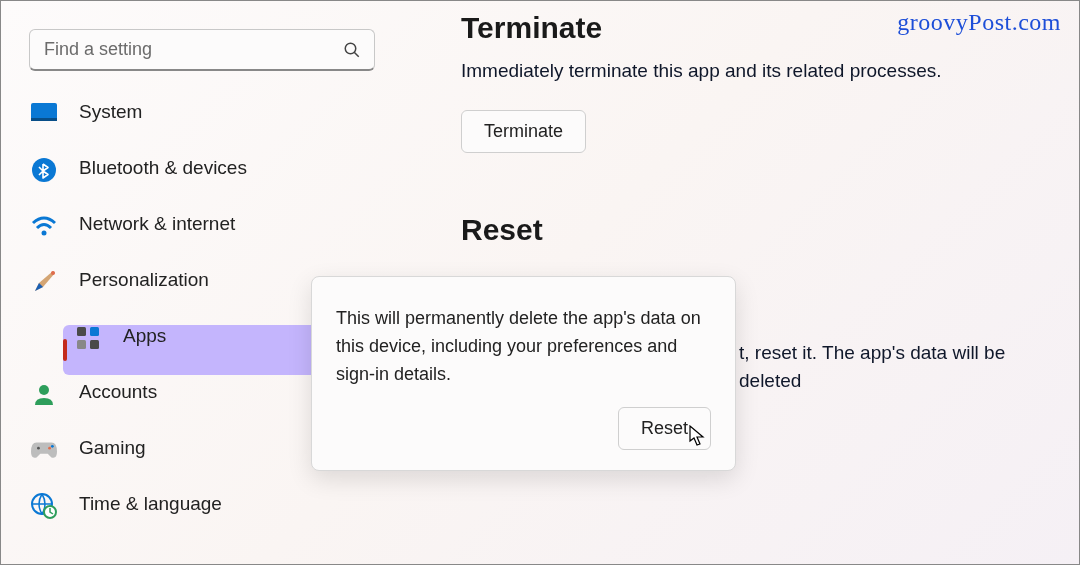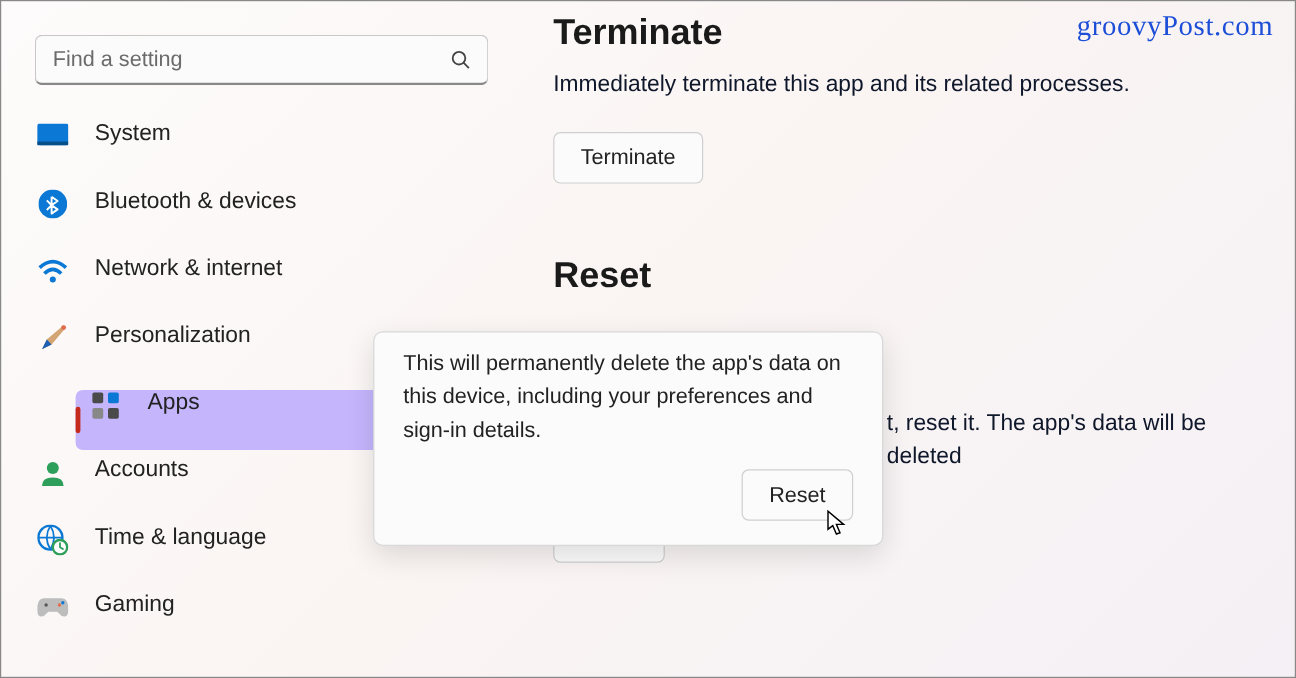--- a/index.html
+++ b/index.html
@@ -18,21 +18,21 @@
       right: 18px;
       font-family: Georgia, serif;
       font-size: 24px;
       color: #1d4ed8;
       letter-spacing: 0.5px;
     }
     .search-wrap {
       position: absolute;
       top: 28px;
       left: 28px;
-      width: 378px;
+      width: 346px;
     }
     .search-box {
       width: 100%;
       height: 42px;
       border: 1px solid #c8c8c8;
       border-bottom: 2px solid #888;
       border-radius: 6px;
       padding: 0 44px 0 14px;
       font-size: 18px;
       background: #fcfbfb;
@@ -120,21 +120,21 @@
     .reset-section { margin-top: 60px; }
     .popup {
       position: absolute;
       top: 275px;
       left: 310px;
       width: 425px;
       background: #fcfbfb;
       border: 1px solid #d8d8d8;
       border-radius: 8px;
       box-shadow: 0 8px 24px rgba(0,0,0,0.12);
-      padding: 12px 24px 20px 24px;
+      padding: 28px 24px 20px 24px;
       z-index: 10;
     }
     .popup-text {
       font-size: 18px;
       color: #222;
       line-height: 1.55;
       margin-bottom: 18px;
     }
     .popup-actions { text-align: right; }
     .cursor {
@@ -213,40 +213,40 @@
     <span class="sidebar-icon">
       <svg width="24" height="24" viewBox="0 0 24 24">
           <circle cx="12" cy="8" r="5" fill="#2e9e5b"></circle>
           <path d="M3 23 Q3 16 12 16 Q21 16 21 23 Z" fill="#2e9e5b"></path>
         </svg>
     </span>
     <span>Accounts</span>
   </div>
   <div class="sidebar-item">
     <span class="sidebar-icon">
+      <svg width="28" height="20" viewBox="0 0 28 20">
+          <path d="M6 2 L22 2 Q28 2 28 12 Q28 20 22 18 L18 14 L10 14 L6 18 Q0 20 0 12 Q0 2 6 2 Z" fill="#bdbdbd"></path>
+          <circle cx="8" cy="8" r="1.5" fill="#555"></circle>
+          <circle cx="20" cy="8" r="1.5" fill="#e06c4c"></circle>
+          <circle cx="23" cy="6" r="1.5" fill="#0a78d4"></circle>
+        </svg>
+    </span>
+    <span>Gaming</span>
+  </div>
+  <div class="sidebar-item">
+    <span class="sidebar-icon">
       <svg width="26" height="26" viewBox="0 0 26 26">
           <circle cx="11" cy="11" r="10" fill="none" stroke="#0a78d4" stroke-width="2"></circle>
           <path d="M1 11 L21 11 M11 1 Q5 11 11 21 M11 1 Q17 11 11 21" stroke="#0a78d4" stroke-width="1.5" fill="none"></path>
           <circle cx="19" cy="19" r="6" fill="#fff" stroke="#2e9e5b" stroke-width="2"></circle>
           <path d="M19 15 L19 19 L22 21" stroke="#2e9e5b" stroke-width="1.5" fill="none"></path>
         </svg>
     </span>
     <span>Time &amp; language</span>
   </div>
-  <div class="sidebar-item">
-    <span class="sidebar-icon">
-      <svg width="28" height="20" viewBox="0 0 28 20">
-          <path d="M6 2 L22 2 Q28 2 28 12 Q28 20 22 18 L18 14 L10 14 L6 18 Q0 20 0 12 Q0 2 6 2 Z" fill="#bdbdbd"></path>
-          <circle cx="8" cy="8" r="1.5" fill="#555"></circle>
-          <circle cx="20" cy="8" r="1.5" fill="#e06c4c"></circle>
-          <circle cx="23" cy="6" r="1.5" fill="#0a78d4"></circle>
-        </svg>
-    </span>
-    <span>Gaming</span>
-  </div>
 </div>
 
 <div class="main">
   <div>
     <div class="section-heading">Terminate</div>
     <div class="section-desc">Immediately terminate this app and its related processes.</div>
     <button class="action-button">Terminate</button>
   </div>
 
   <div class="reset-section">

